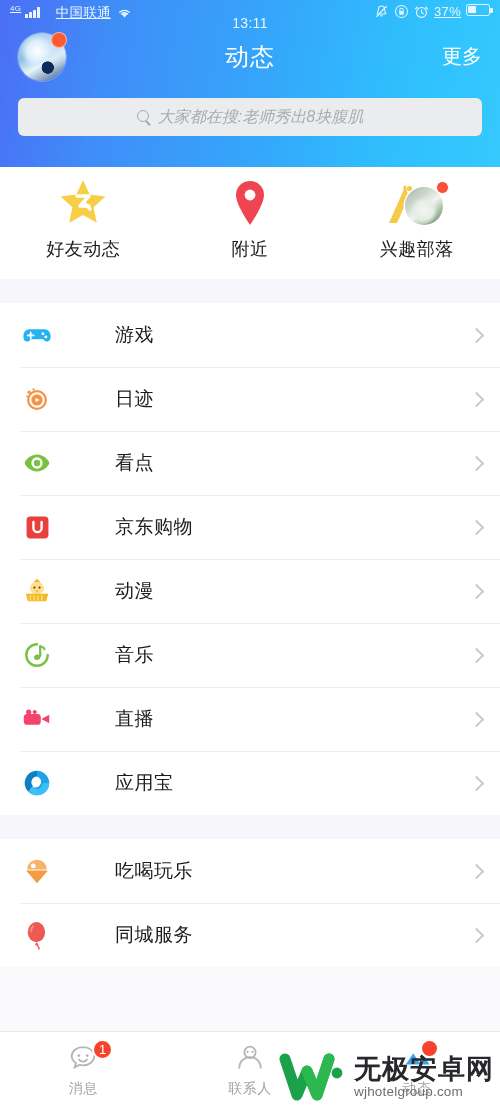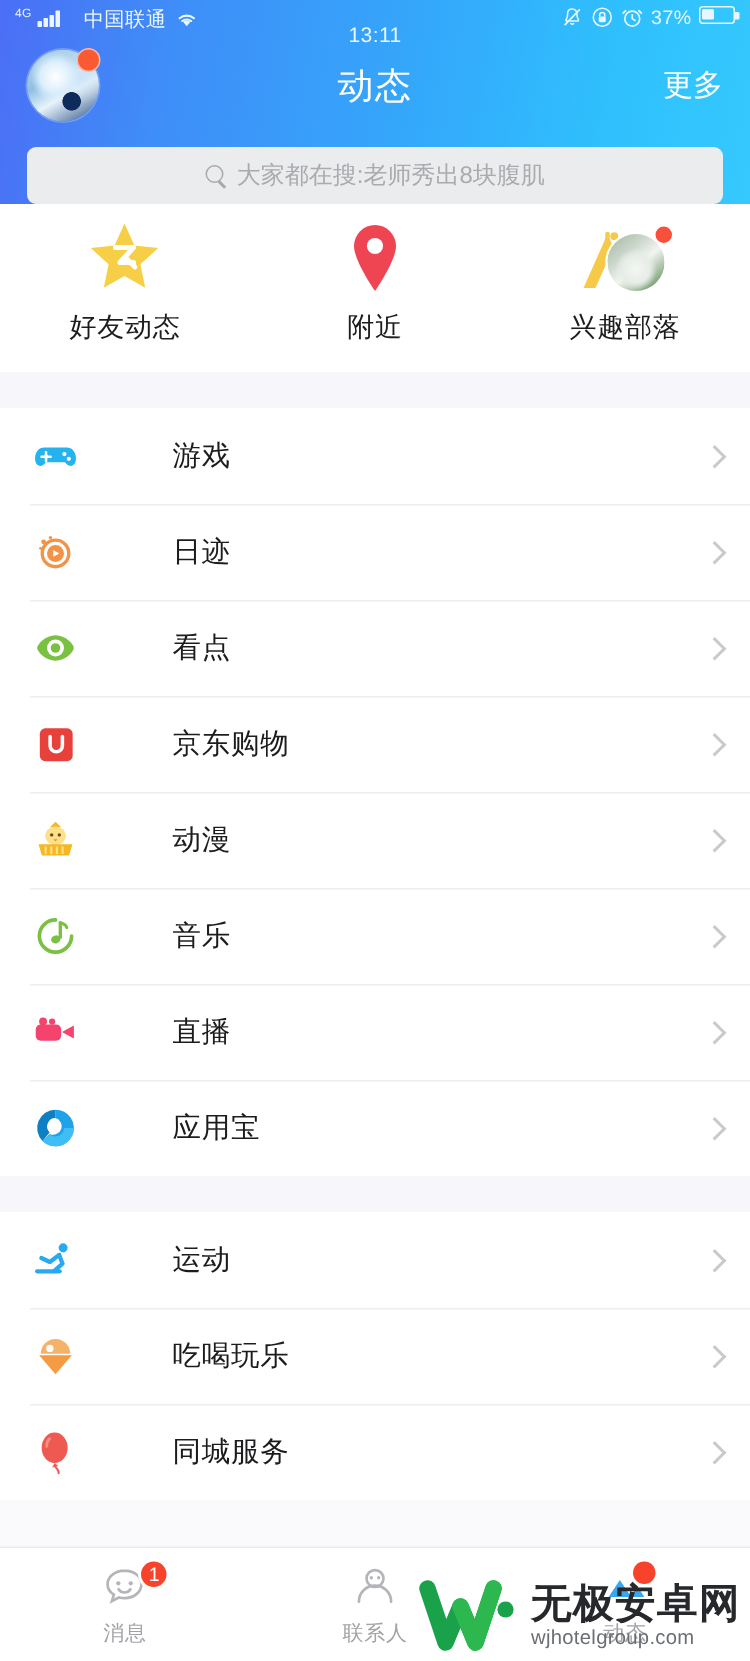--- a/index.html
+++ b/index.html
@@ -18,20 +18,21 @@
     flex:0 0 auto;
     position:relative;
   }
   .statusbar {
     height:25px;
     display:flex; align-items:center;
     padding:0 10px;
     color:#eaf6ff;
     font-size:13px;
     letter-spacing:.3px;
+    text-decoration:underline;
   }
   .sb-left { display:flex; align-items:center; gap:4px; }
   .sb-4g { font-size:8px; line-height:8px; position:relative; top:-4px; }
   .bars { display:flex; align-items:flex-end; gap:1.5px; height:11px; }
   .bars i { width:2.5px; background:#eaf6ff; display:block; border-radius:.5px; }
   .bars i:nth-child(1){height:4px;} .bars i:nth-child(2){height:6px;}
   .bars i:nth-child(3){height:8.5px;} .bars i:nth-child(4){height:11px;}
   .carrier { font-size:13.5px;margin-left:12px; }
   .wifi-ico { width:15px; height:12px; position:relative; margin-left:2px; }
   .sb-center { position:absolute; left:0; right:0; text-align:center; font-size:14px; pointer-events:none;margin-top:20px; }
@@ -56,21 +57,21 @@
     content:""; position:absolute; right:-1px; top:-1px;
     width:14px; height:14px; border-radius:50%;
     background:#fa5a32; border:1.5px solid rgba(255,255,255,.55);
   }
   .nav-title {
     position:absolute; left:0; right:0; text-align:center;
     font-size:24px; color:#ffffff; letter-spacing:1px; pointer-events:none;
   }
   .nav-more { margin-left:auto; font-size:20px; color:#ffffff; z-index:2; }
 
-  .searchwrap { padding:10px 18px 0; }
+  .searchwrap { padding:10px 18px 31px;font-style:italic; }
   .searchbox {
     height:38px; border-radius:6px; background:#ebecee;
     display:flex; align-items:center; justify-content:center; gap:7px;
   }
   .search-ico { width:14px; height:14px; position:relative; flex:0 0 auto; }
   .search-ico::before { content:""; position:absolute; left:0; top:0; width:10px; height:10px; border:1.6px solid #a7a9ad; border-radius:50%; }
   .search-ico::after { content:""; position:absolute; left:9px; top:9.5px; width:5.5px; height:1.6px; background:#a7a9ad; transform:rotate(45deg); transform-origin:left center; }
   .search-ph { font-size:16px; color:#a9abae; white-space:nowrap; }
 
   
@@ -349,32 +350,20 @@
         </div>
         <div class="row-label">应用宝</div>
         <div class="chev"></div>
       </div>
     </div>
 
     <div class="gap"></div>
 
     <div class="group">
 
-      <div class="row">
-        <div class="row-ico">
-          <svg viewBox="0 0 34 34" width="32" height="32">
-            <circle cx="22.4" cy="8.4" r="3.2" fill="#29a9f2"></circle>
-            <path d="M19.6 13.4 L13 18.4 L7 15.6" fill="none" stroke="#29a9f2" stroke-width="3" stroke-linecap="round" stroke-linejoin="round"></path>
-            <path d="M19.6 13.4 L22 19.6 L16 24.8" fill="none" stroke="#29a9f2" stroke-width="3" stroke-linecap="round" stroke-linejoin="round"></path>
-            <path d="M4 25h16" stroke="#29a9f2" stroke-width="3" stroke-linecap="round"></path>
-          </svg>
-        </div>
-        <div class="row-label">运动</div>
-        <div class="chev"></div>
-      </div>
 
       <div class="row">
         <div class="row-ico">
           <svg viewBox="0 0 34 34" width="32" height="32">
             <path d="M6.6 15.4 a10.4 10.4 0 0 1 20.8 0z" fill="#f7b26a"></path>
             <circle cx="13" cy="11.6" r="2.6" fill="#fff"></circle>
             <path d="M5.4 16.4h23.2L17 30Z" fill="#f59b42"></path>
           </svg>
         </div>
         <div class="row-label">吃喝玩乐</div>

